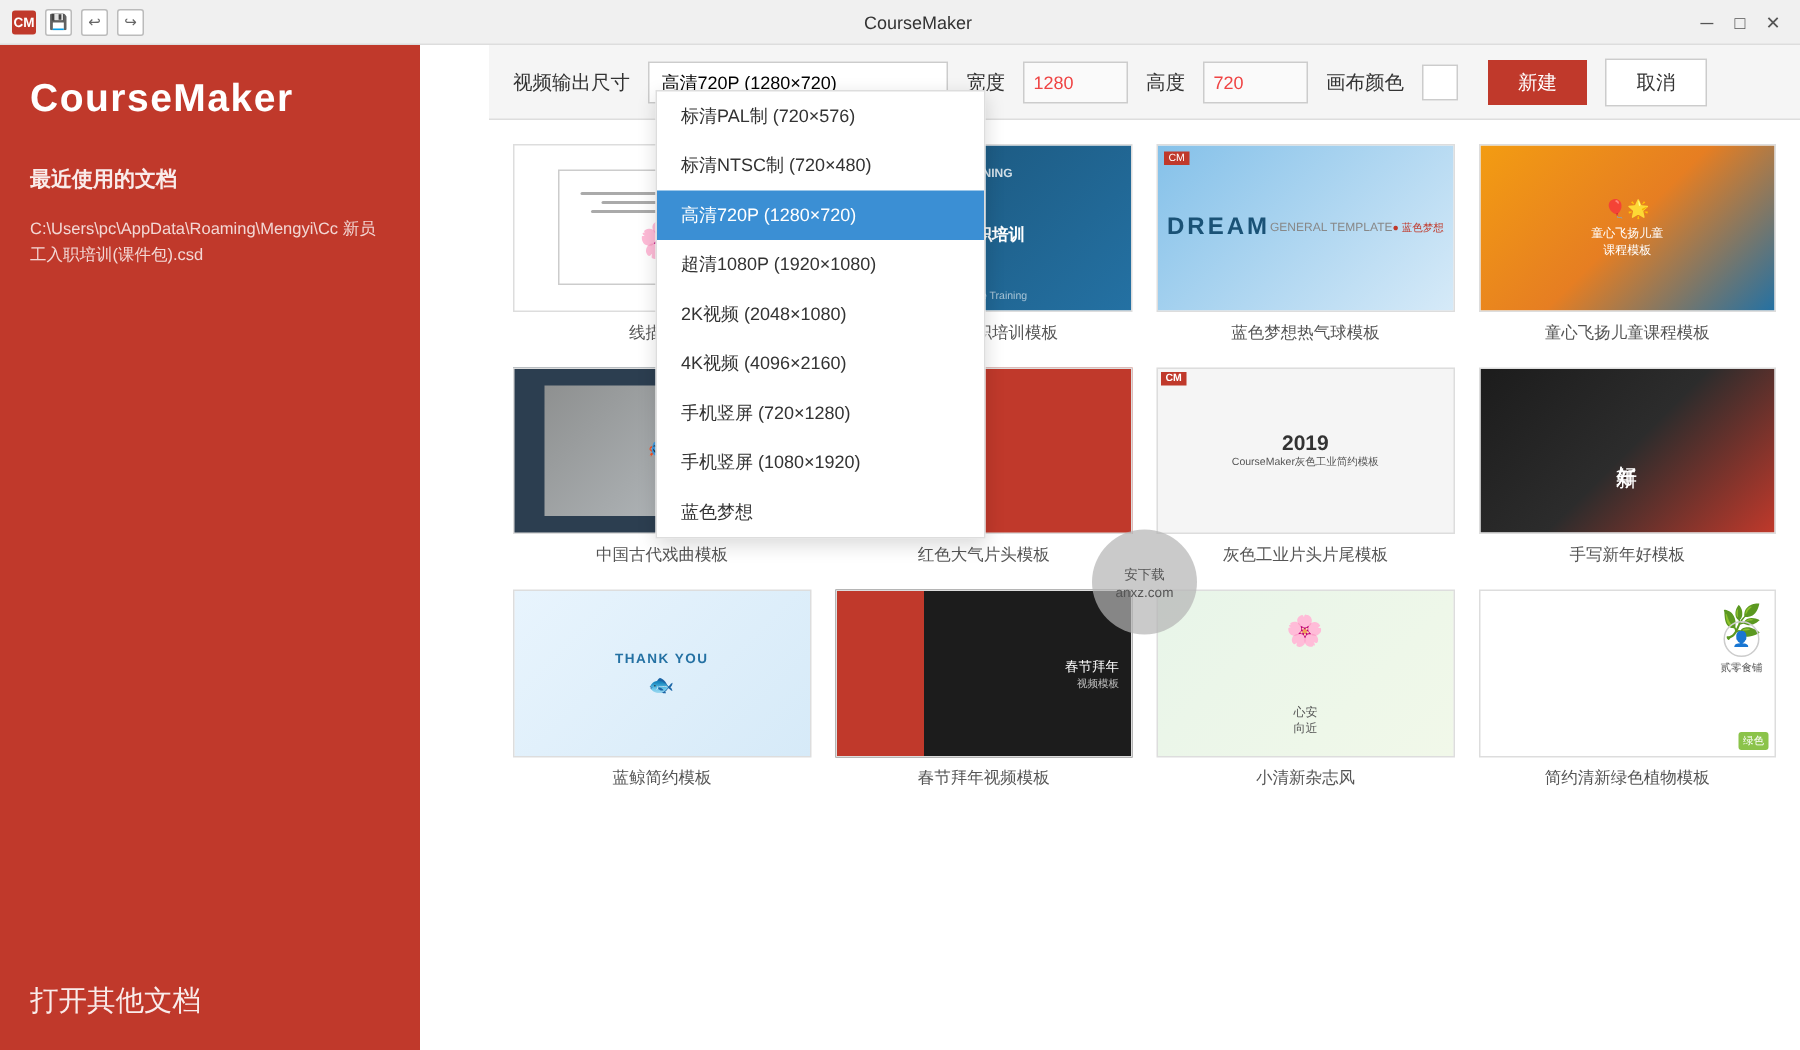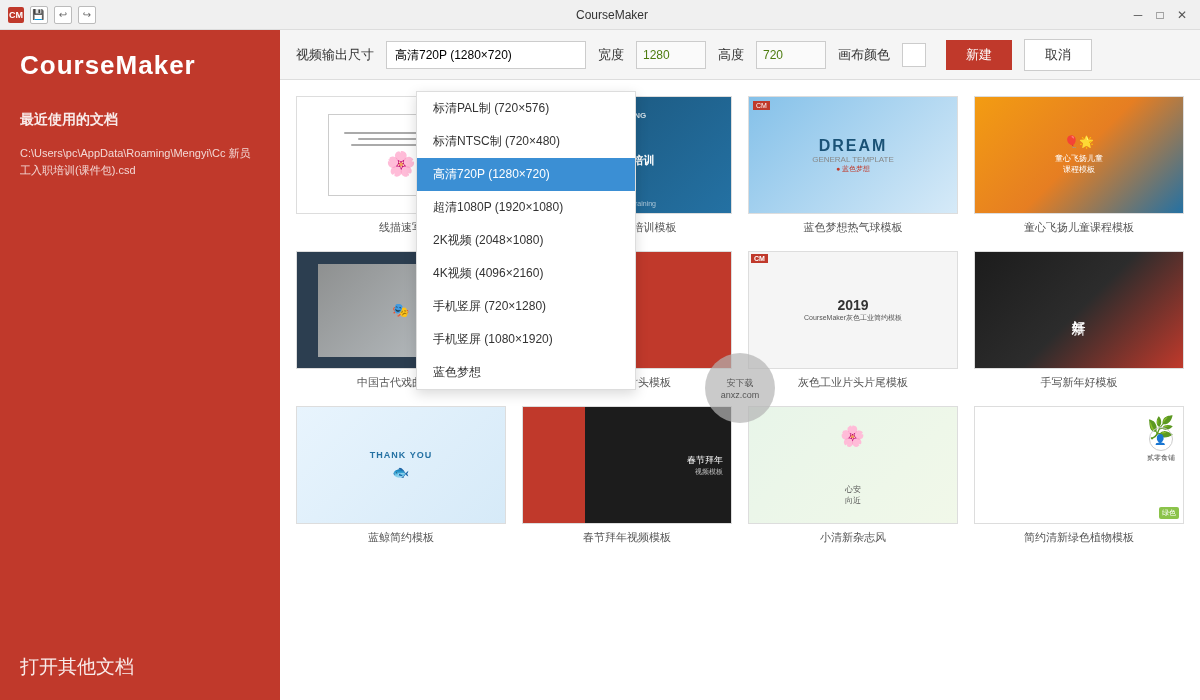--- a/index.html
+++ b/index.html
@@ -106,20 +106,21 @@
       cursor: pointer;
     }
 
     
     .content {
       flex: 1;
       display: flex;
       flex-direction: column;
       background: #fff;
       overflow: hidden;
+      padding-left: 46px;
     }
 
     
     .toolbar {
       height: 50px;
       background: #f5f5f5;
       border-bottom: 1px solid #ddd;
       display: flex;
       align-items: center;
       padding: 0 16px;
@@ -146,21 +147,21 @@
     .toolbar-field-label {
       font-size: 13px;
       color: #333;
     }
     .toolbar-input {
       width: 70px;
       height: 28px;
       border: 1px solid #ccc;
       padding: 0 6px;
       font-size: 12px;
-      color: #4d7c0f;
+      color: #ef4444;
       background: #fafafa;
     }
     .toolbar-color-label {
       font-size: 13px;
       color: #333;
     }
     .toolbar-color-box {
       width: 24px;
       height: 24px;
       border: 1px solid #ccc;
@@ -287,21 +288,20 @@
       padding: 6px;
       display: flex;
       flex-direction: column;
       justify-content: space-between;
     }
 
     
     .thumb-dream {
       background: linear-gradient(135deg, #85c1e9 0%, #d6eaf8 100%);
       display: flex;
-      flex-direction: column;
       align-items: center;
       justify-content: center;
       position: relative;
     }
     .dream-text {
       font-size: 16px;
       font-weight: bold;
       color: #1a5276;
       letter-spacing: 2px;
     }
@@ -553,21 +553,21 @@
           <option>超清1080P (1920×1080)</option>
           <option>2K视频 (2048×1080)</option>
           <option>4K视频 (3840×2160)</option>
           <option>4K视频 (4096×2160)</option>
           <option>手机竖屏 (720×1280)</option>
           <option>手机竖屏 (1080×1920)</option>
           <option>自定义尺寸</option>
         </select>
       </div>
 
-      <div class="dropdown-menu" style="left:136px; top:30px;margin-top:31px;">
+      <div class="dropdown-menu" style="left:111px; top:30px;">
         <div class="dropdown-item">标清PAL制 (720×576)</div>
         <div class="dropdown-item">标清NTSC制 (720×480)</div>
         <div class="dropdown-item selected">高清720P (1280×720)</div>
         <div class="dropdown-item">超清1080P (1920×1080)</div>
         <div class="dropdown-item">2K视频 (2048×1080)</div>
         <div class="dropdown-item">4K视频 (4096×2160)</div>
         <div class="dropdown-item">手机竖屏 (720×1280)</div>
         <div class="dropdown-item">手机竖屏 (1080×1920)</div>
         <div class="dropdown-item">蓝色梦想</div>
       </div>

